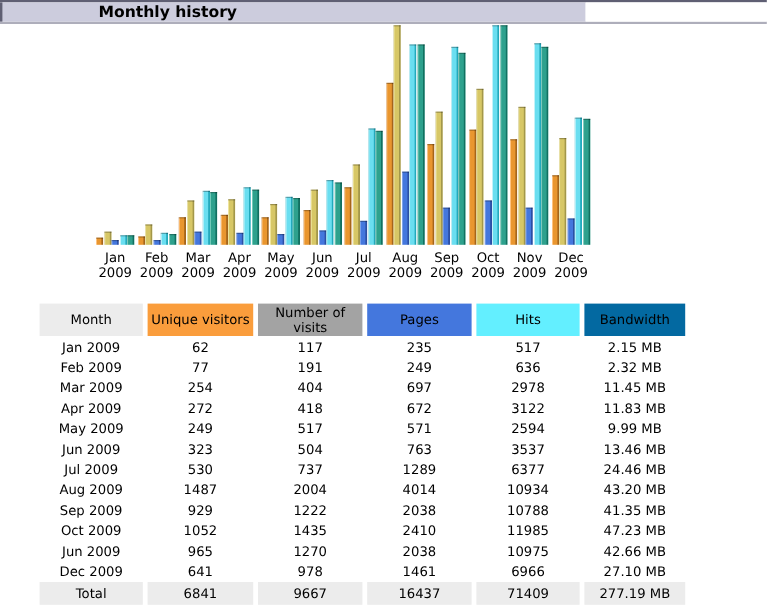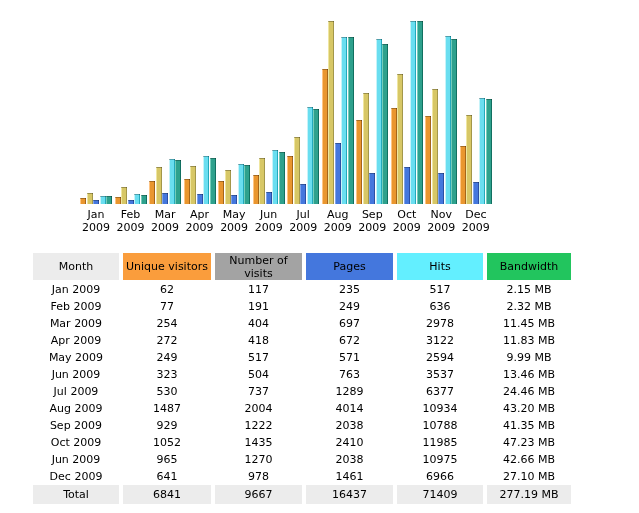--- a/index.html
+++ b/index.html
@@ -62,20 +62,26 @@
     height:16px; padding:0 2px; white-space:nowrap;
     background:#ffffff;
   }
   .data-table tr.total-row td { background:#ECECEC; height:19px; }
 </style>
 </head>
 <body>
 
 <div class="page">
 
+  <div class="title-bar">
+    <div class="title-cell">
+      <span>Monthly history</span>
+    </div>
+    <div class="title-blank"></div>
+  </div>
 
   <div class="chart" id="chart">
       <div class="bar-group">
         <div class="bar" style="height: 6px; background: linear-gradient(to right, rgb(255, 197, 132) 0%, rgb(255, 197, 132) 18%, rgb(233, 150, 47) 18%, rgb(233, 150, 47) 80%, rgb(165, 101, 26) 80%, rgb(165, 101, 26) 100%);"></div>
         <div class="bar" style="height: 11px; background: linear-gradient(to right, rgb(239, 230, 160) 0%, rgb(239, 230, 160) 18%, rgb(215, 199, 102) 18%, rgb(215, 199, 102) 80%, rgb(163, 151, 74) 80%, rgb(163, 151, 74) 100%);"></div>
         <div class="bar" style="height: 4px; background: linear-gradient(to right, rgb(127, 163, 234) 0%, rgb(127, 163, 234) 18%, rgb(68, 119, 221) 18%, rgb(68, 119, 221) 80%, rgb(43, 79, 165) 80%, rgb(43, 79, 165) 100%);"></div>
         <div class="bar" style="height: 8px; background: linear-gradient(to right, rgb(198, 243, 249) 0%, rgb(198, 243, 249) 18%, rgb(106, 222, 240) 18%, rgb(106, 222, 240) 80%, rgb(35, 169, 188) 80%, rgb(35, 169, 188) 100%);"></div>
         <div class="bar" style="height: 8px; background: linear-gradient(to right, rgb(116, 204, 186) 0%, rgb(116, 204, 186) 18%, rgb(46, 161, 141) 18%, rgb(46, 161, 141) 80%, rgb(17, 112, 96) 80%, rgb(17, 112, 96) 100%);"></div>
       </div>
       <div class="bar-group">
@@ -209,21 +215,21 @@
     </div>
 
   <table class="data-table">
     <thead>
         <tr id="thead-row">
           <th style="background-color: rgb(236, 236, 236); width: 80px; min-width: 80px;">Month</th>
           <th style="background-color: rgb(250, 157, 60); width: 82px; min-width: 82px; margin-top: 48px;">Unique visitors</th>
           <th style="background-color: #a3a3a3; width: 81px; min-width: 81px;">Number of visits</th>
           <th style="background-color: rgb(68, 119, 221); width: 81px; min-width: 81px;">Pages</th>
           <th style="background-color: rgb(99, 239, 255); width: 80px; min-width: 80px;">Hits</th>
-          <th style="background-color: #22c55e; width: 78px; min-width: 78px; margin-top: 10px;">Bandwidth</th>
+          <th style="background-color: #0369a1; width: 78px; min-width: 78px; margin-top: 10px;">Bandwidth</th>
         </tr>
       </thead>
     <tbody id="tbody">
         <tr>
           <td>Jan 2009</td>
           <td>62</td>
           <td>117</td>
           <td>235</td>
           <td>517</td>
           <td>2.15 MB</td>

